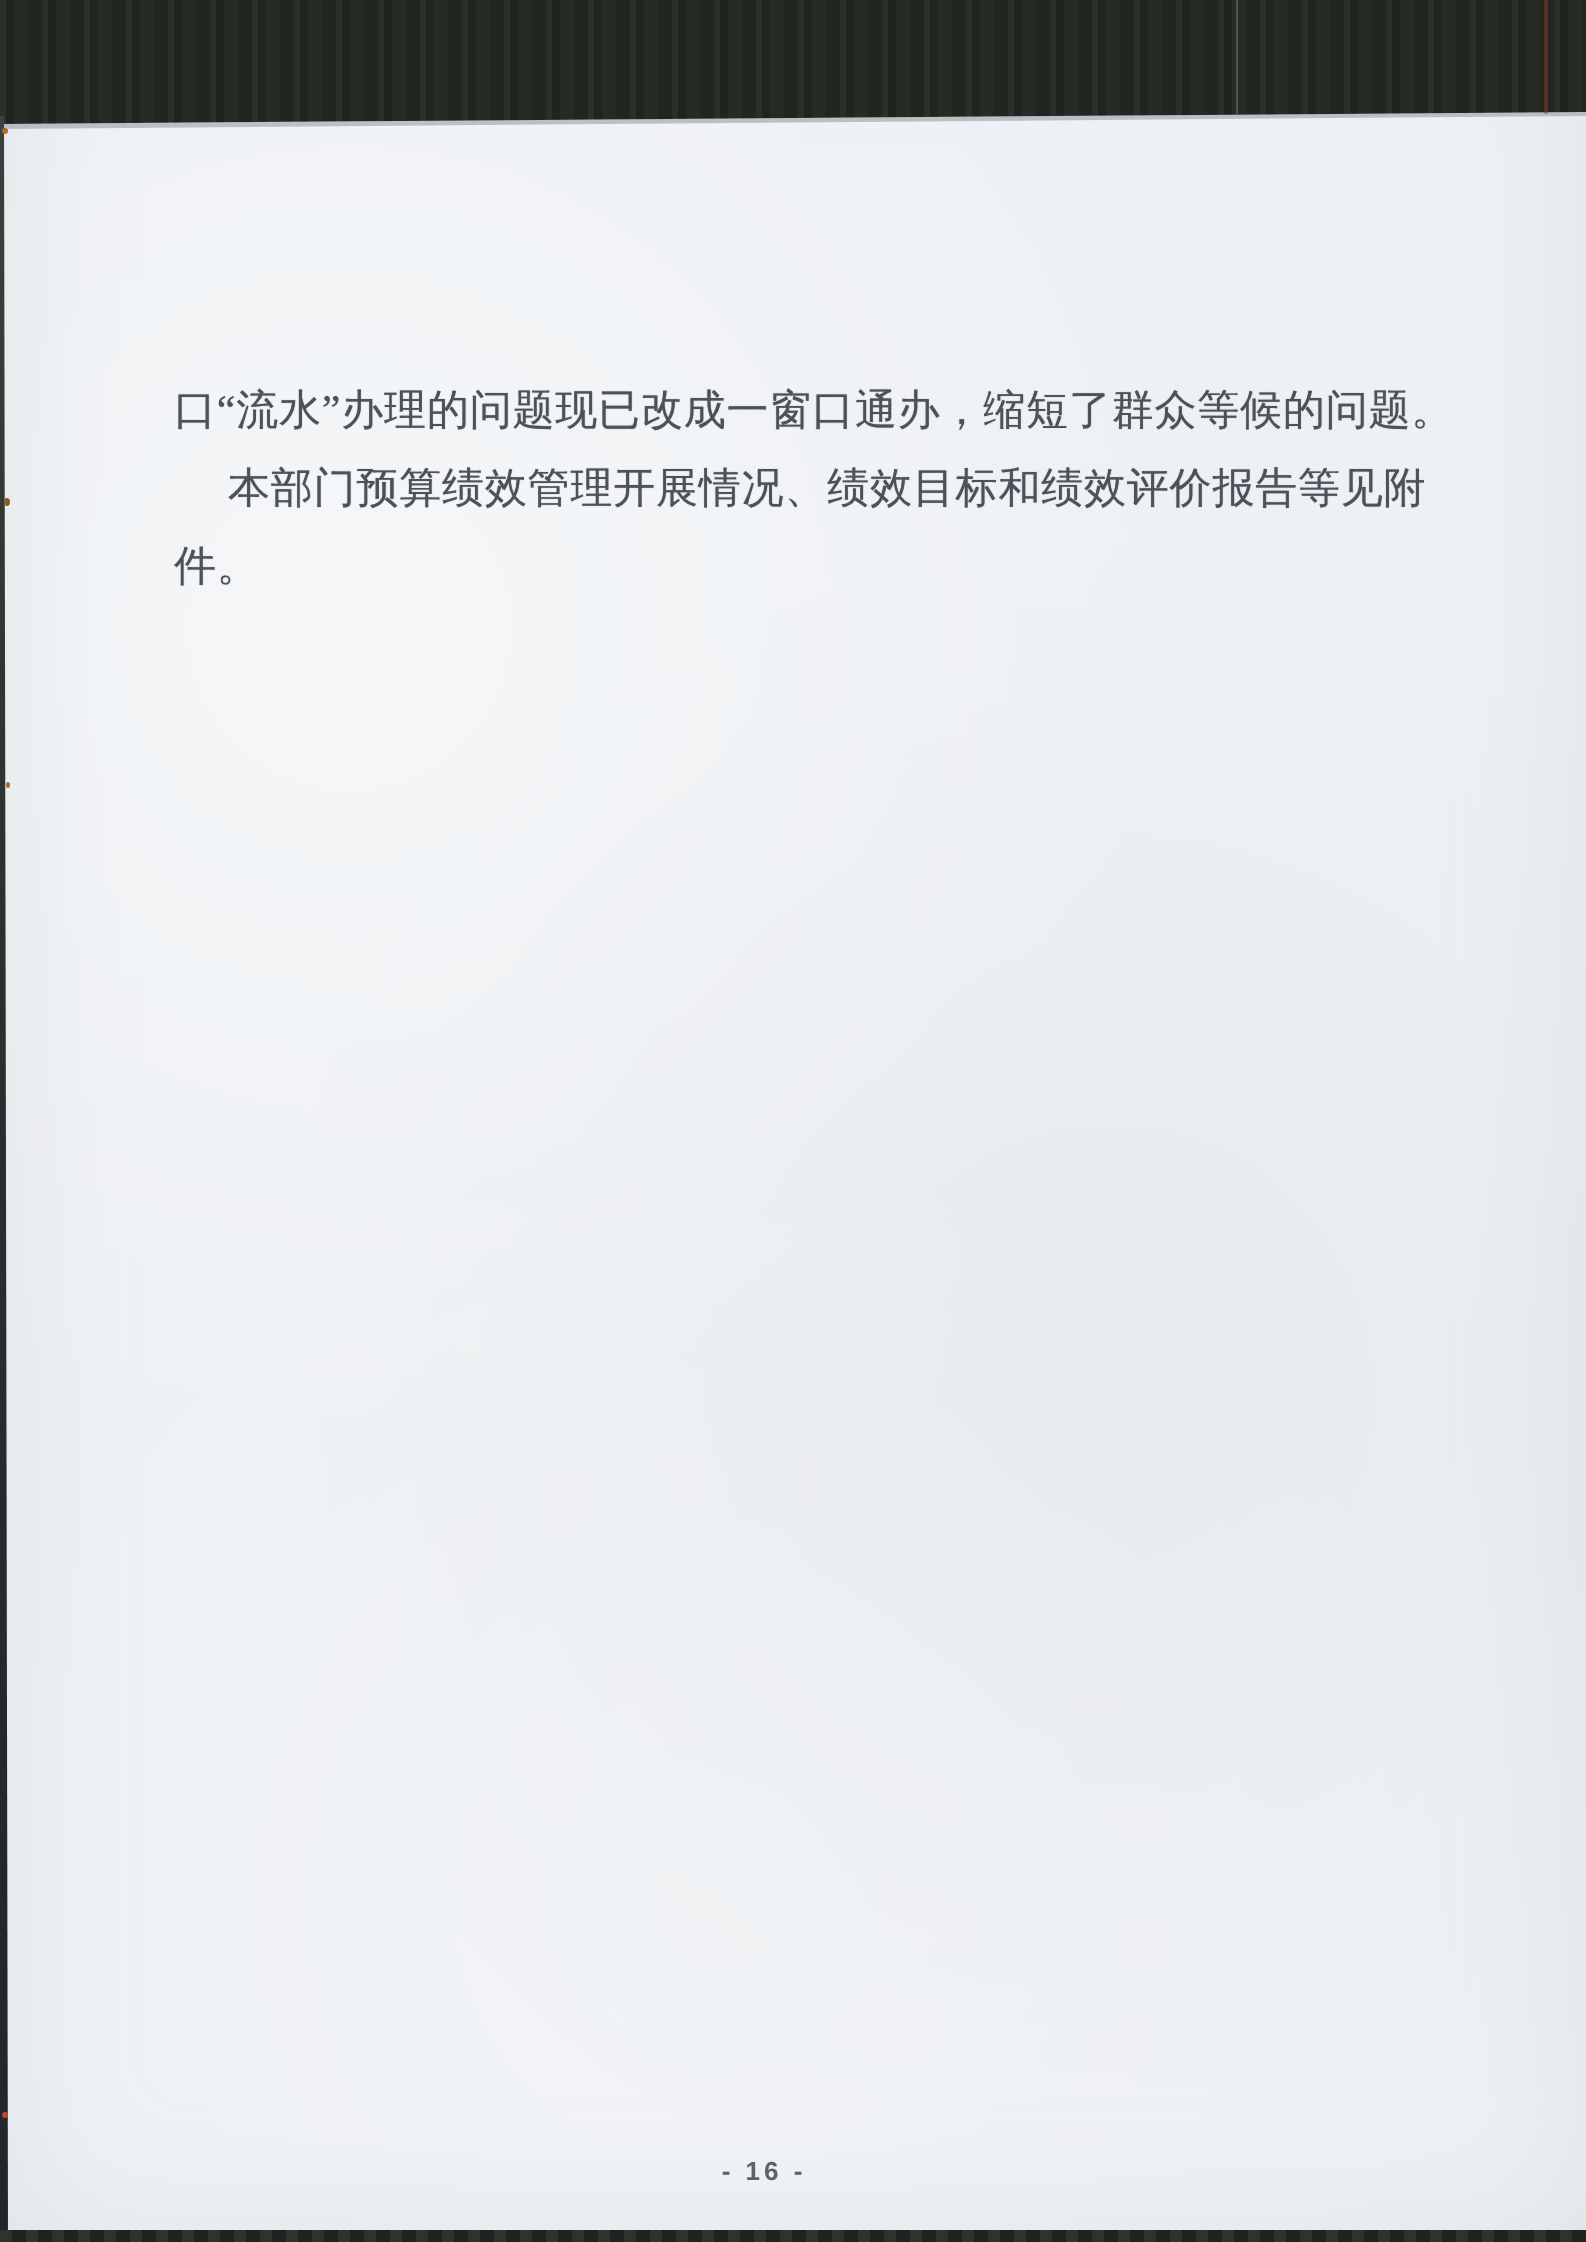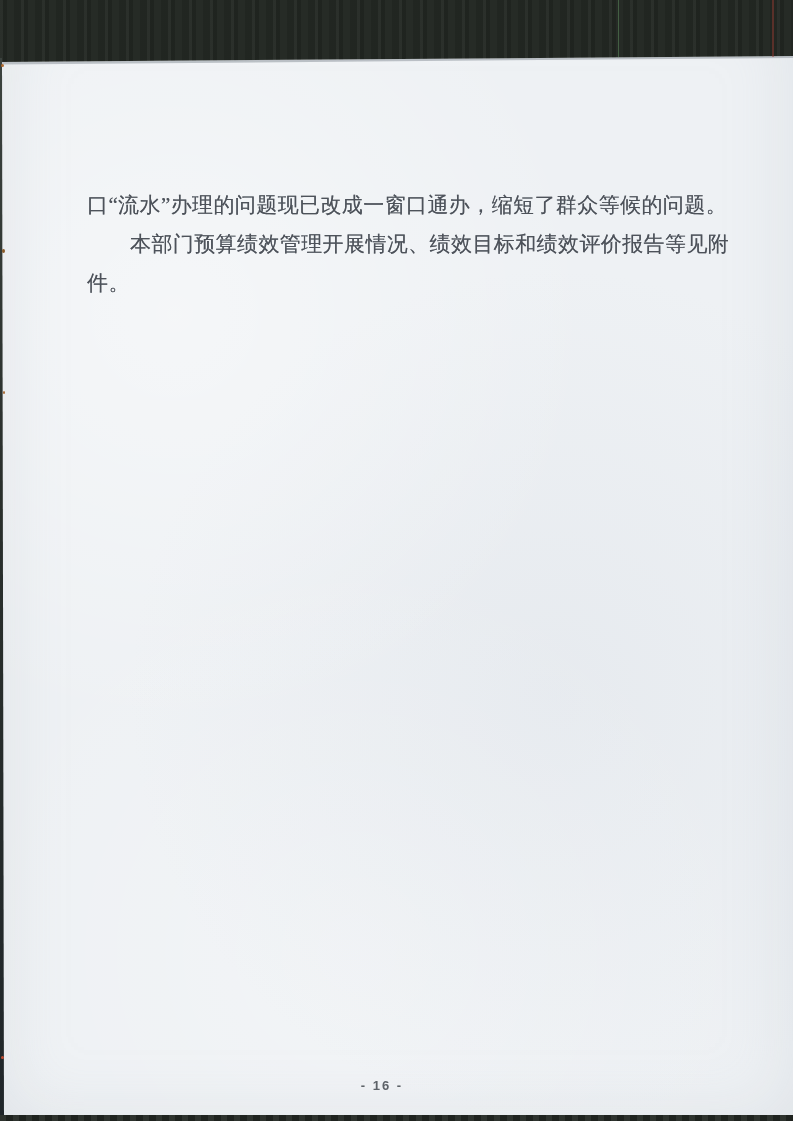--- a/index.html
+++ b/index.html
@@ -88,21 +88,21 @@
   .body-line {
     position: absolute;
     font-size: 21px;
     line-height: 25px;
     letter-spacing: 0.4px;
     white-space: nowrap;
     color: var(--body_text, #4d525a);
     text-shadow: 0 0 0.5px rgba(90,96,104,0.75);
   }
   .line-1 { left: 87px;  top: 193px; }
-  .line-2 { left: 130px; top: 232px; }
+  .line-2 { left: 114px; top: 232px; }
   .line-3 { left: 87px;  top: 271px; }
 
   
   .page-number {
     position: absolute;
     left: 342px; top: 1078px;
     width: 80px;
     text-align: center;
     font-family: "Liberation Sans", sans-serif;
     font-size: 13px;

